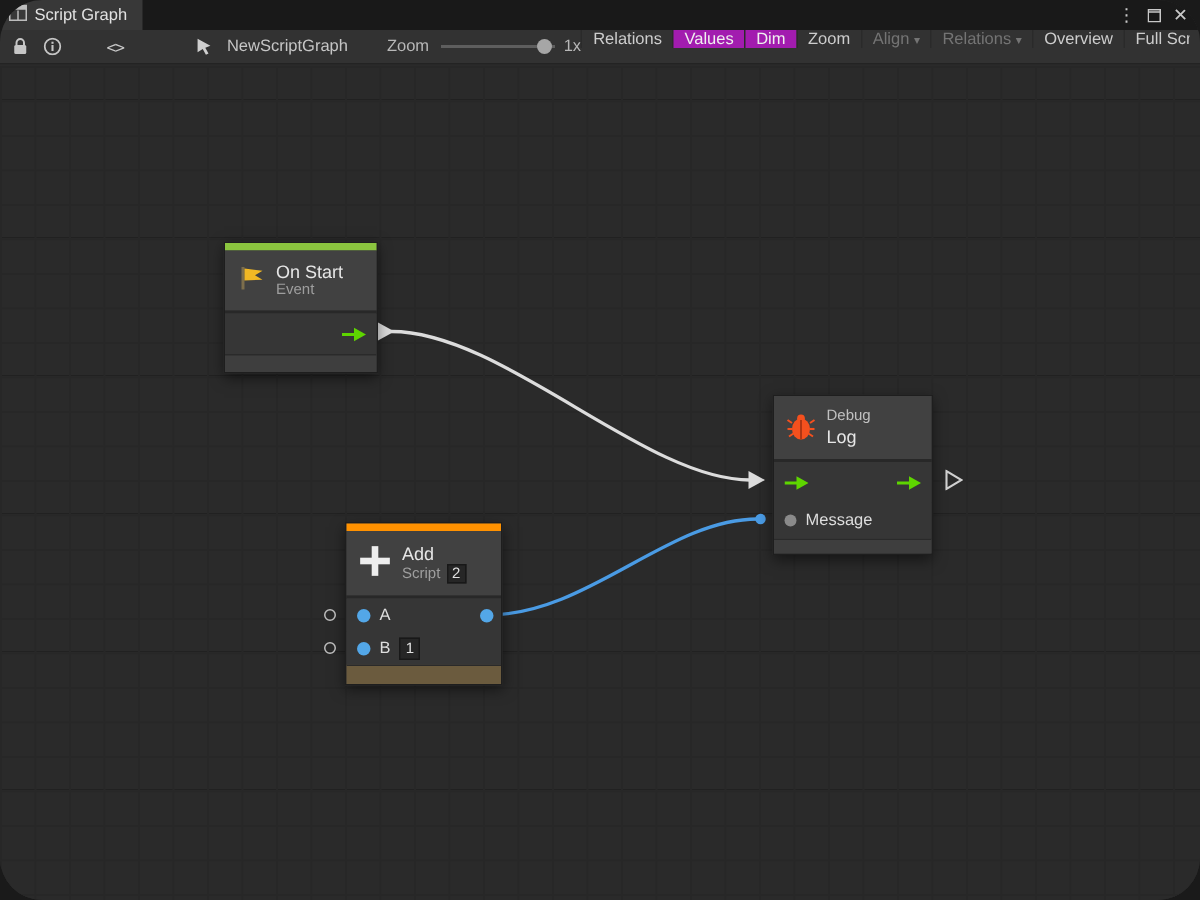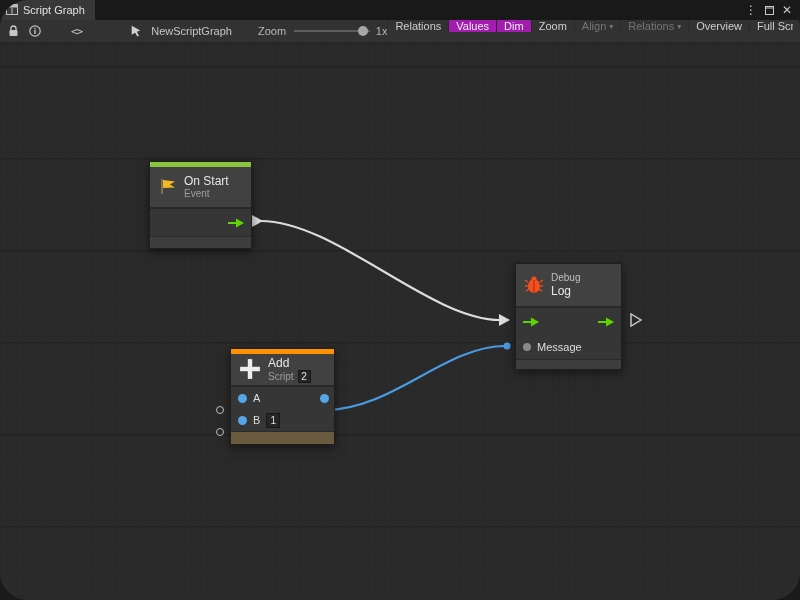--- a/index.html
+++ b/index.html
@@ -232,21 +232,21 @@
       <div class="n-footer" style="height:12px"></div>
     </div>
     <div class="outside" style="left:630px;top:269px">
       <svg width="12" height="14" viewBox="0 0 12 14">
           <polygon points="1,1 1,13 11,7" fill="none" stroke="#CFCFCF" stroke-width="1.4"></polygon>
         </svg>
     </div>
 
     <div class="node" style="left:230px;top:304px;width:105px">
       <div class="accent orange"></div>
-      <div class="n-header" style="height:31px">
+      <div class="n-header" style="height:43px">
         <span>
           <svg width="22" height="22" viewBox="0 0 20 20">
               <rect x="8" y="1" width="4" height="18" fill="#EDEDED"></rect>
               <rect x="1" y="8" width="18" height="4" fill="#EDEDED"></rect>
             </svg>
         </span>
         <div>
           <div class="n-title">Add</div>
           <div class="n-sub">
             <span>Script</span>

